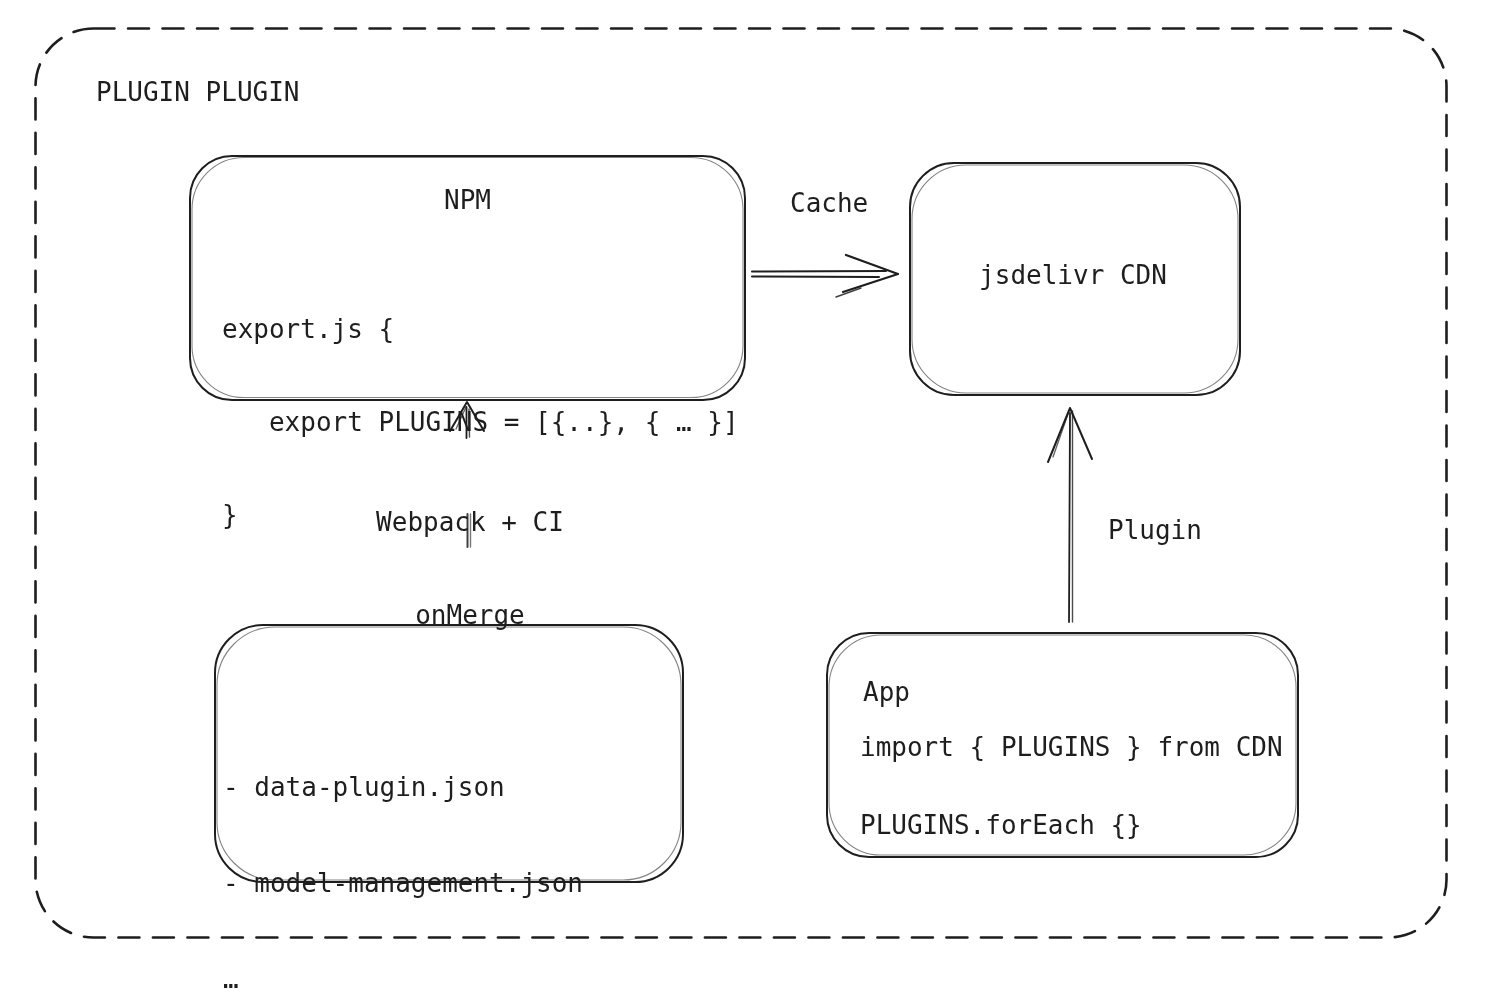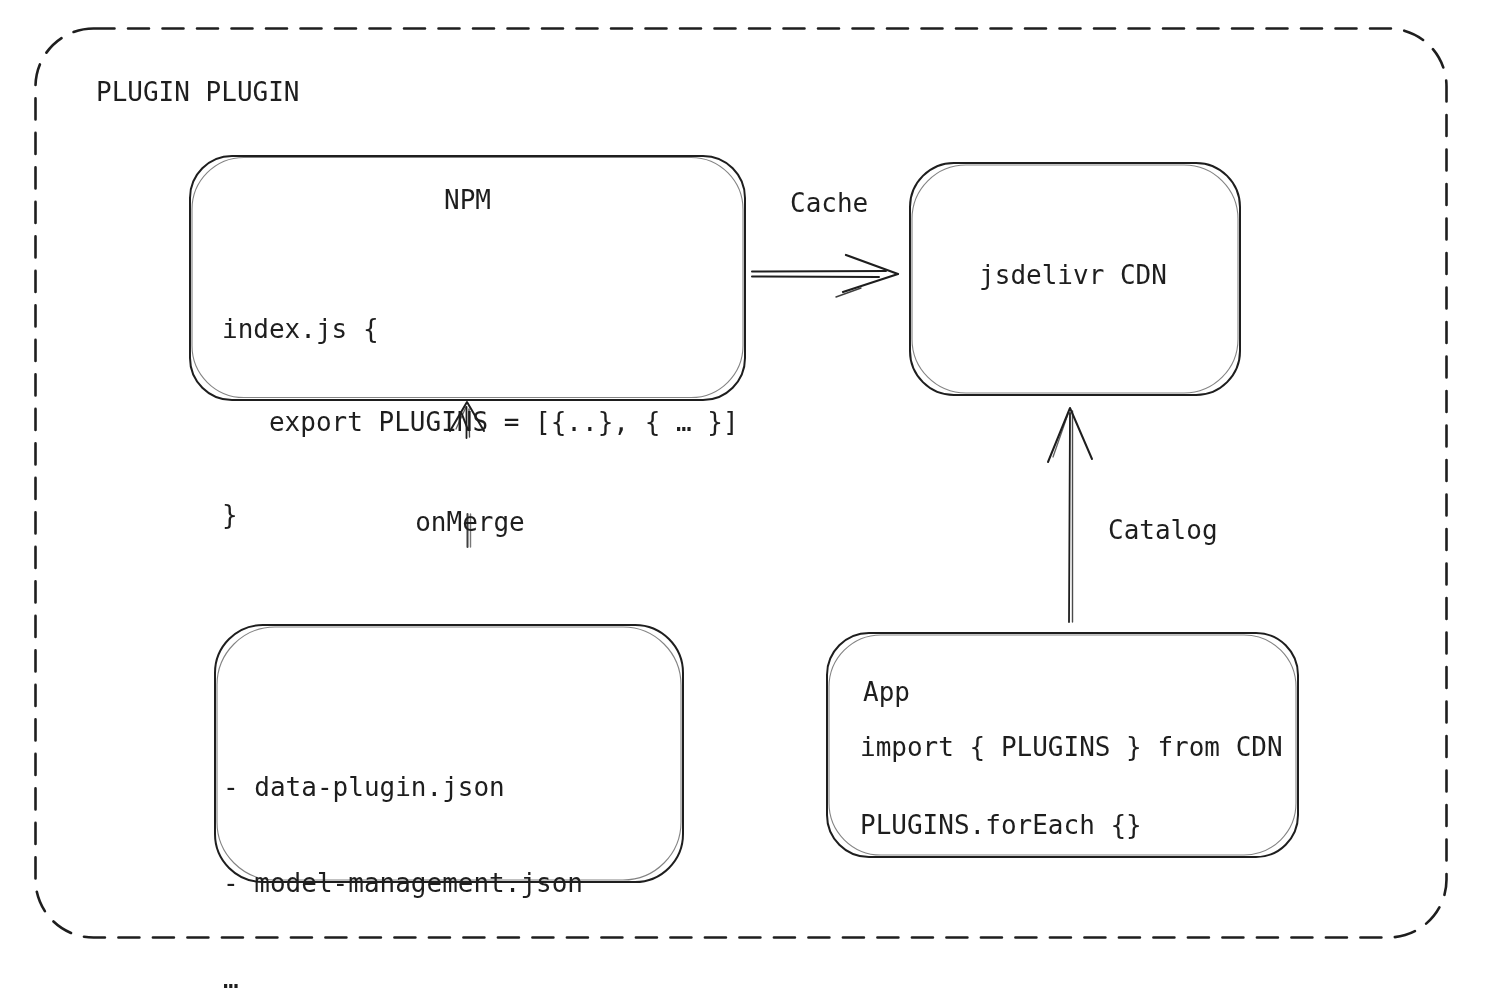--- a/index.html
+++ b/index.html
@@ -69,38 +69,39 @@
       <line x1="1072.5" y1="622" x2="1072.5" y2="411" stroke-width="1.4" opacity="0.8"></line>
       <polyline points="1048,462 1070,408 1092,459" stroke-width="2"></polyline>
       <polyline points="1053,457 1068,414" stroke-width="1.3" opacity="0.7"></polyline>
     </g>
   </svg>
 
   <div class="t" style="left:96px;top:77px;">PLUGIN PLUGIN</div>
 
   <div class="t center" style="left:190px;top:185px;width:555px;">NPM</div>
   <div class="t" style="left:222px;top:252px;">
-    <div>index.js {</div>
+    <div>export.js {</div>
     <div>   export PLUGINS = [{..}, { … }]</div>
     <div>}</div>
   </div>
 
   <div class="t center" style="left:910px;top:260px;width:326px;">jsdelivr CDN</div>
 
   <div class="t" style="left:790px;top:188px;">Cache</div>
 
   <div class="t center" style="left:350px;top:445px;width:240px;">
+    <div>Webpack + CI</div>
     <div>onMerge</div>
   </div>
 
   <div class="t" style="left:223px;top:707px;line-height:32px;">
     <div>- data-plugin.json</div>
     <div>- model-management.json</div>
     <div>…</div>
   </div>
 
   <div class="t" style="left:863px;top:677px;">App</div>
   <div class="t" style="left:860px;top:732px;">import { PLUGINS } from CDN</div>
   <div class="t" style="left:860px;top:810px;">PLUGINS.forEach {}</div>
 
-  <div class="t" style="left:1108px;top:515px;">Catalog</div>
+  <div class="t" style="left:1108px;top:515px;">Plugin</div>
 
 </div>
 
 </body></html>

